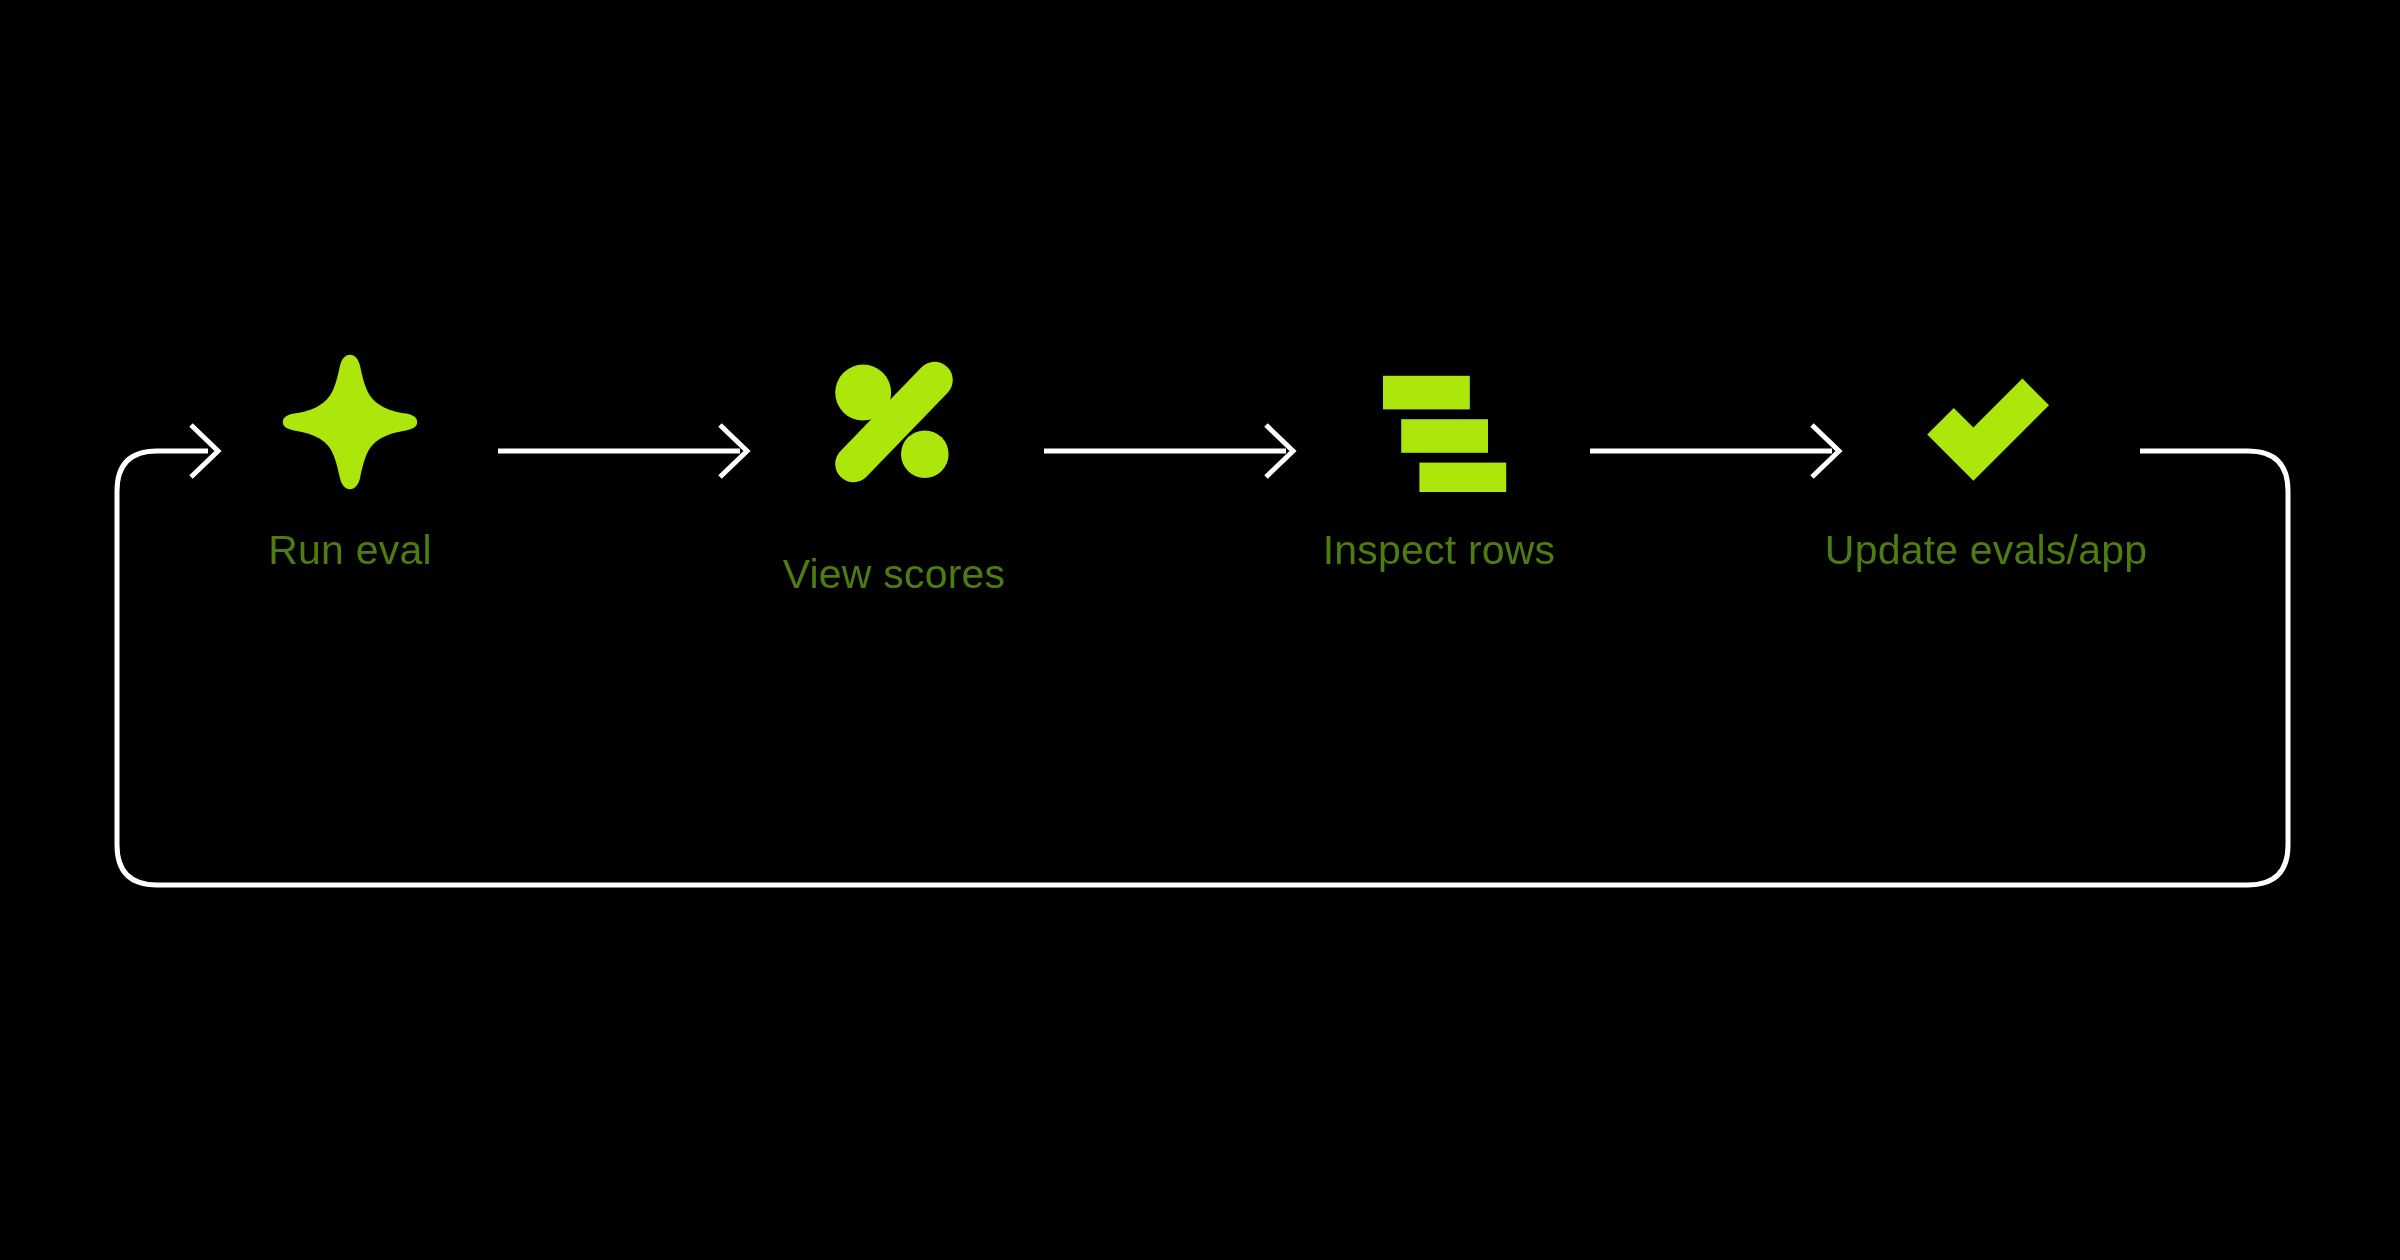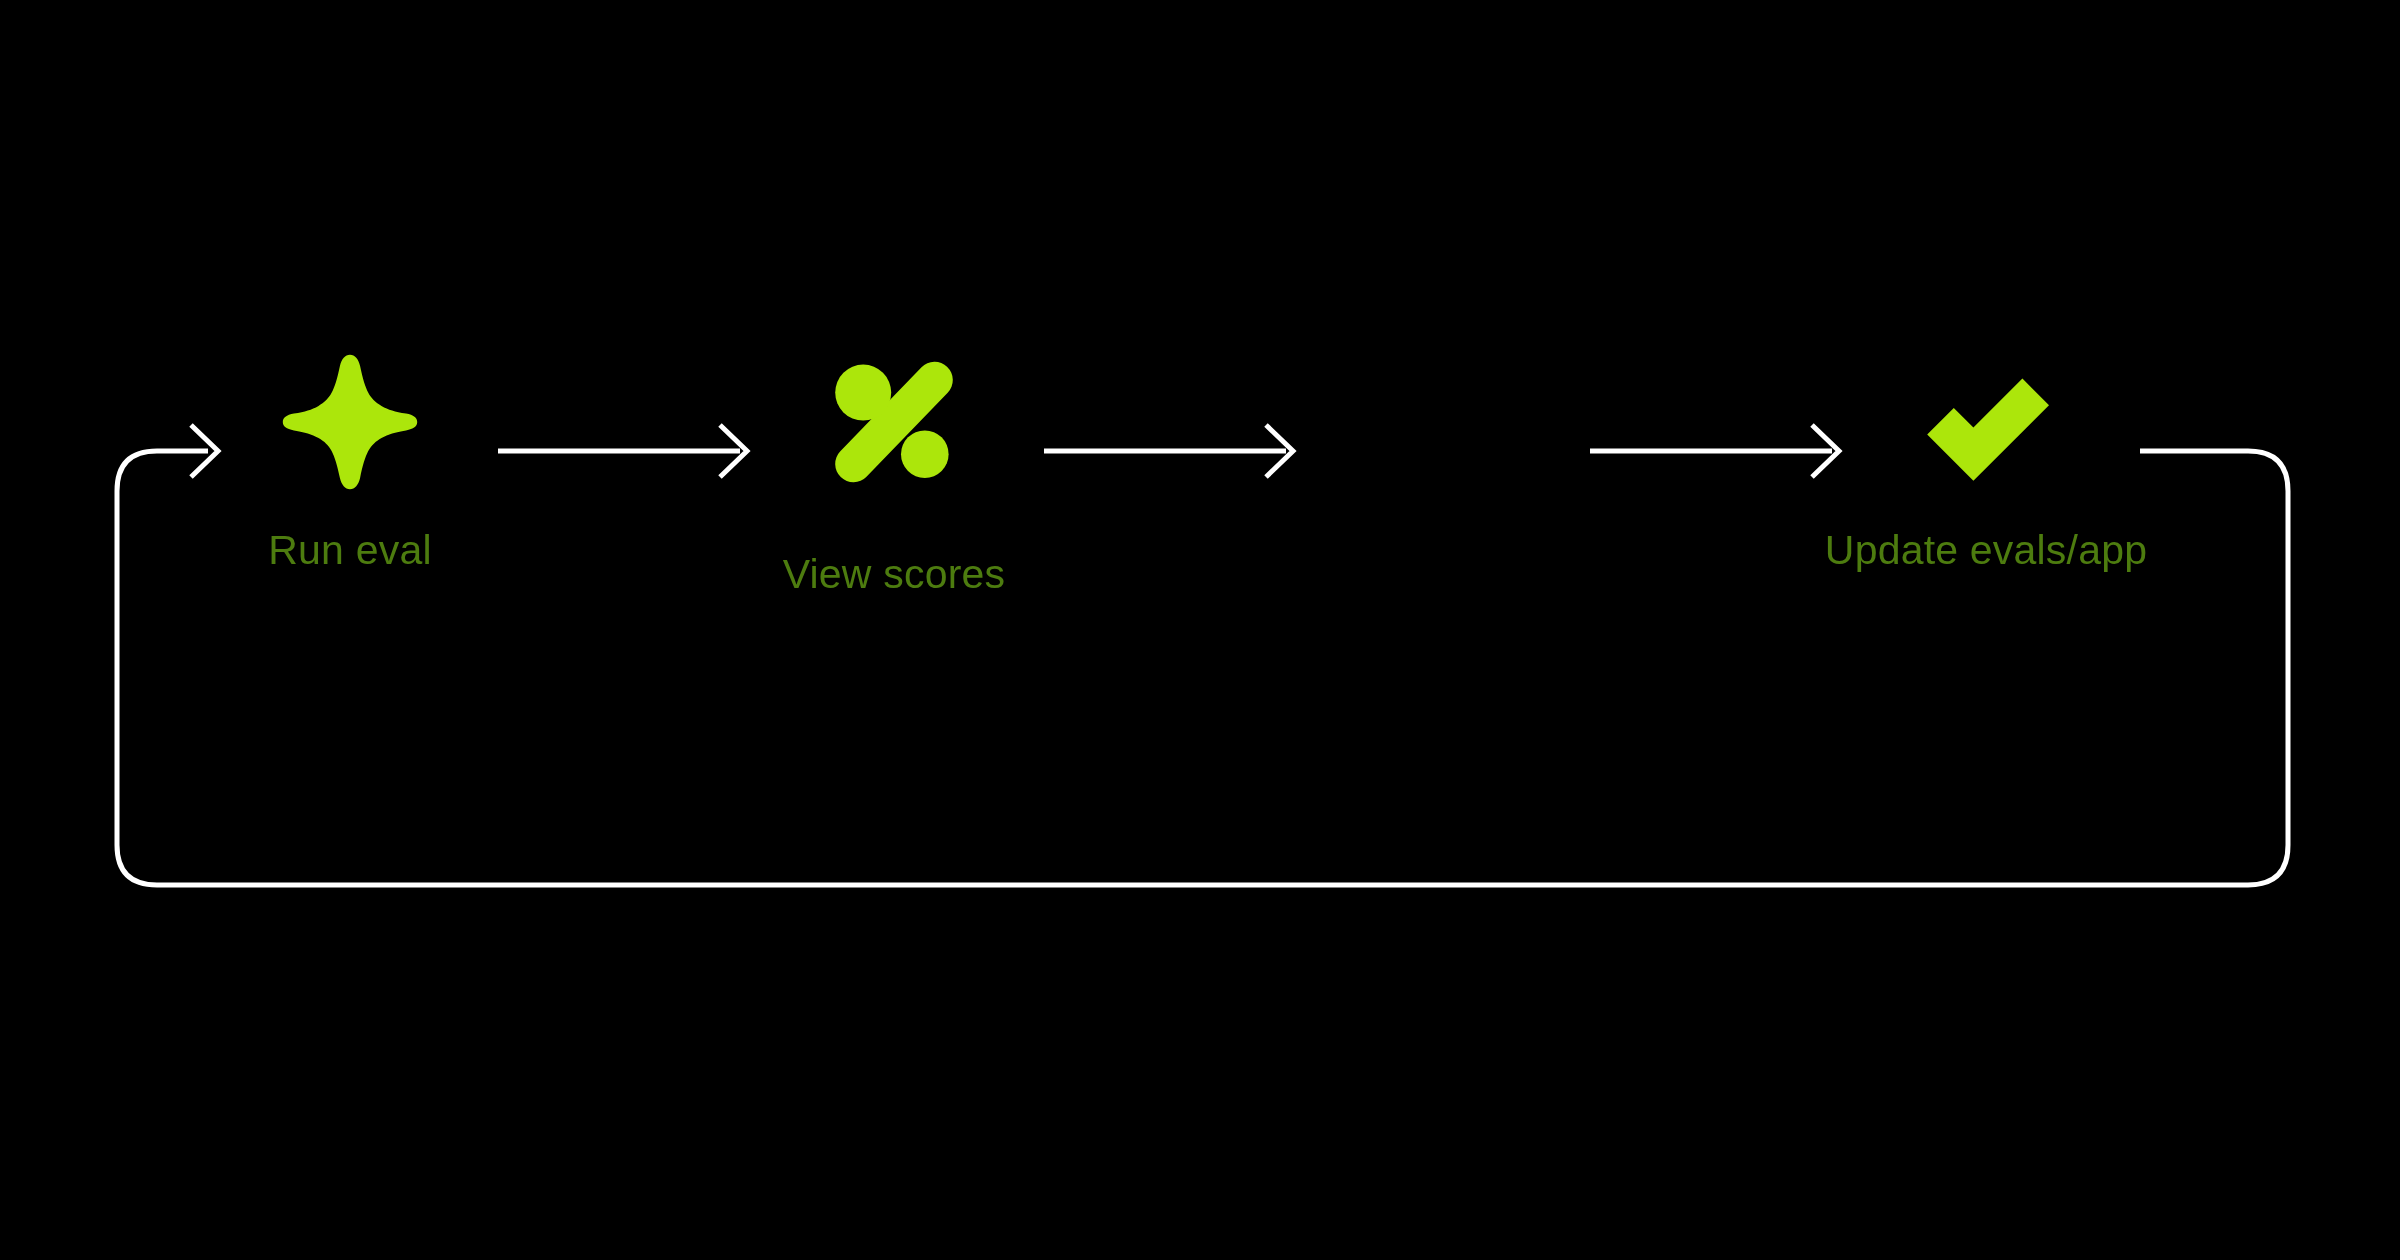--- a/index.html
+++ b/index.html
@@ -148,20 +148,28 @@
 
     <div class="step" style="left:894px;gap:24px;">
       <svg class="step-icon" viewBox="0 0 100 100">
         <line x1="21" y1="80" x2="79" y2="20" stroke="#ACE60B" stroke-width="26" stroke-linecap="round"></line>
         <circle cx="28" cy="29" r="20" fill="#ACE60B"></circle>
         <circle cx="72" cy="73" r="17" fill="#ACE60B"></circle>
       </svg>
       <div class="step-label">View scores</div>
     </div>
 
+    <div class="step" style="left:1439px;">
+      <svg class="step-icon" viewBox="0 0 100 100">
+        <rect x="10" y="17" width="62" height="24" fill="#ACE60B"></rect>
+        <rect x="23" y="48" width="62" height="24" fill="#ACE60B"></rect>
+        <rect x="36" y="79" width="62" height="24" fill="#ACE60B"></rect>
+      </svg>
+      <div class="step-label">Inspect rows</div>
+    </div>
 
     <div class="step" style="left:1986px;">
       <svg class="step-icon" viewBox="0 0 100 100">
         <path d="M 8 59 L 27 40 L 41 54 L 76 19 L 95 38 L 41 92 Z" fill="#ACE60B"></path>
       </svg>
       <div class="step-label">Update evals/app</div>
     </div>
 
   </div>
 </div>

